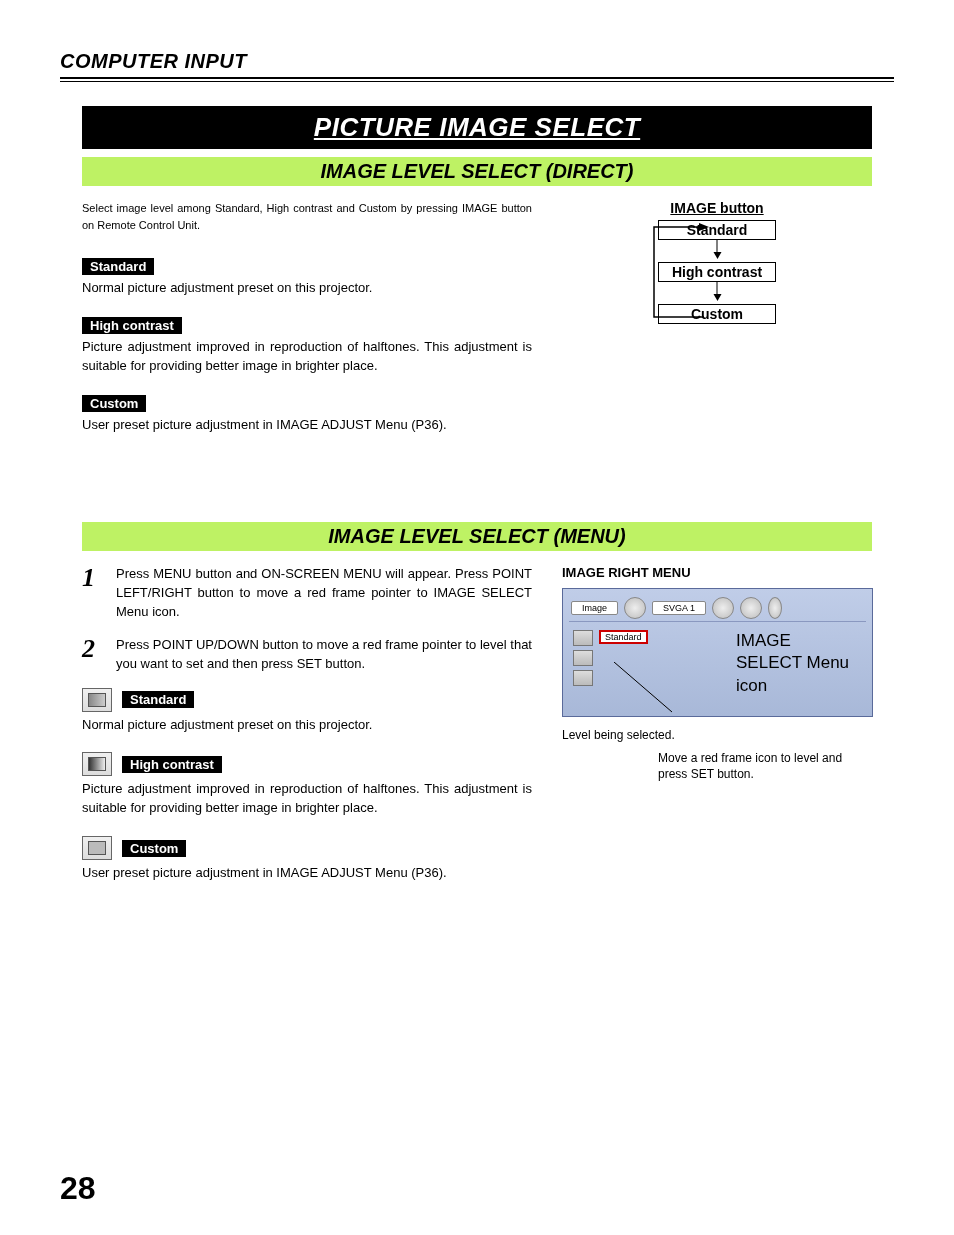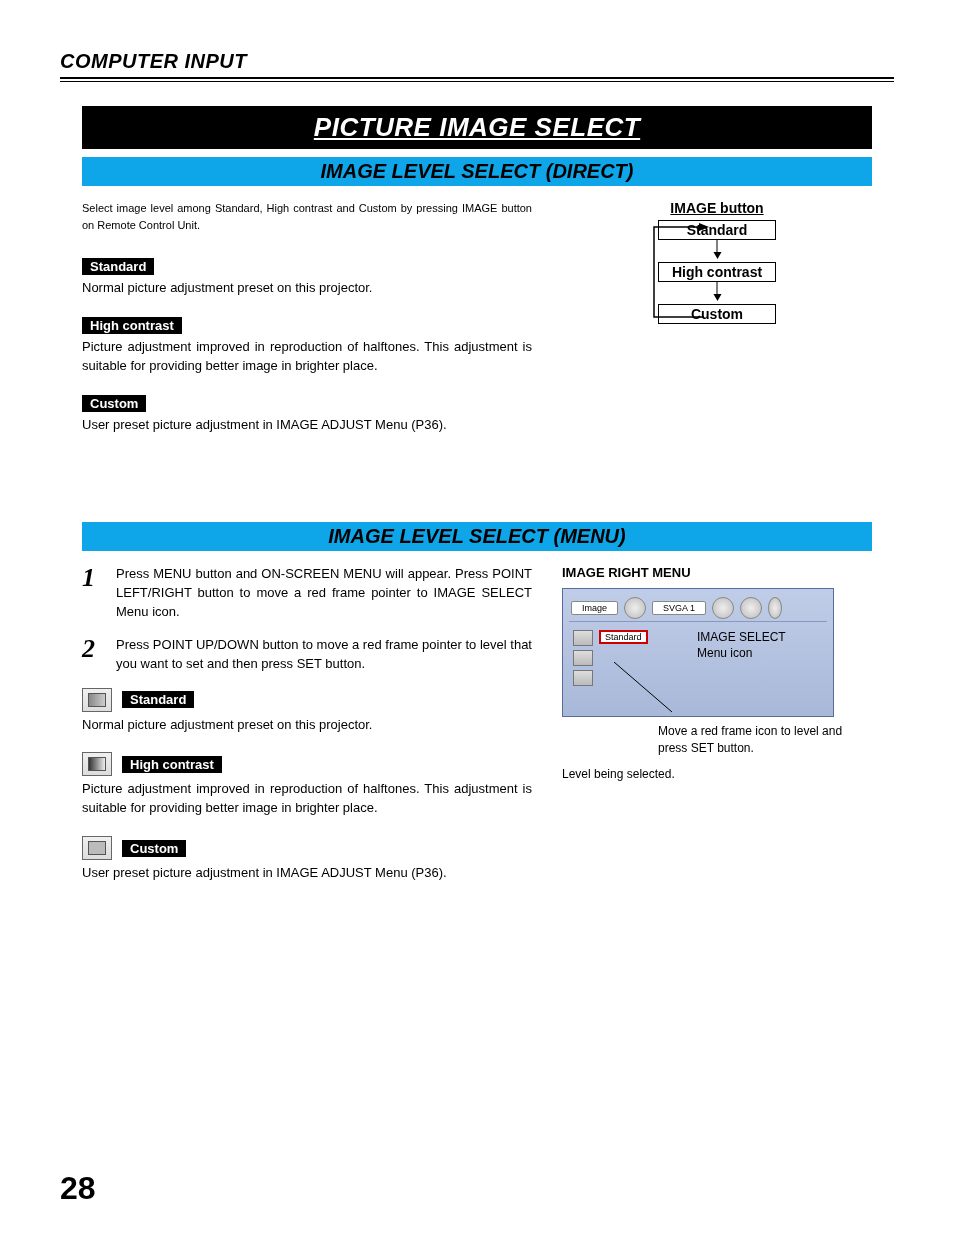--- a/index.html
+++ b/index.html
@@ -33,21 +33,21 @@
     font-size: 26px;
     font-weight: bold;
     text-align: center;
     padding: 6px 0;
     margin: 0 22px 8px 22px;
     letter-spacing: 0.5px;
     font-style: italic;
     text-decoration: underline;
   }
   .gray-subtitle-bar {
-    background: #0ea5e9;
+    background: #bef264;
     color: #000;
     font-size: 20px;
     font-weight: bold;
     font-style: italic;
     text-align: center;
     padding: 3px 0;
     margin: 0 22px 14px 22px;
   }
   .two-col {
     display: flex;
@@ -162,21 +162,21 @@
   }
   .menu-heading {
     font-size: 13px;
     font-weight: bold;
     margin-bottom: 8px;
   }
   .menu-screenshot {
     border: 1.5px solid #5a6a9a;
     background: linear-gradient(to bottom, #c0cde8, #a8b8d8);
     padding: 6px;
-    width: 272px;
+    width: 311px;
   }
   .menu-topbar {
     display: flex;
     align-items: center;
     gap: 6px;
     padding: 2px;
     border-bottom: 1px solid #8a98c0;
   }
   .menu-tab {
     background: #fff;
@@ -214,21 +214,21 @@
     border: 2px solid #c00;
     font-size: 9px;
     padding: 0 4px;
     background: #fff;
     align-self: flex-start;
   }
   .menu-annot {
     position: absolute;
     right: 10px;
     top: 8px;
-    font-size: 12px;
+    font-size: 17px;
     line-height: 1.3;
     text-align: left;
     width: 120px;
   }
   .callout {
     font-size: 12px;
     line-height: 1.35;
     margin-top: 6px;
   }
   .callout-indent {
@@ -348,20 +348,20 @@
             <div class="menu-mini-icon"></div>
           </div>
           <div class="menu-red-box">Standard</div>
           <div class="menu-annot">IMAGE SELECT Menu icon</div>
           <svg style="position:absolute; left:45px; top:40px; width:150px; height:60px;">
             <line x1="0" y1="0" x2="58" y2="50" stroke="#000" stroke-width="1"></line>
           </svg>
         </div>
       </div>
 
+      <div class="callout" style="margin-top:10px;">Level being selected.</div>
       <div class="callout callout-indent">Move a red frame icon to level and press SET button.</div>
-      <div class="callout" style="margin-top:10px;">Level being selected.</div>
     </div>
   </div>
 
 </div>
 
 <div class="page-num">28</div>
 
 </body></html>

